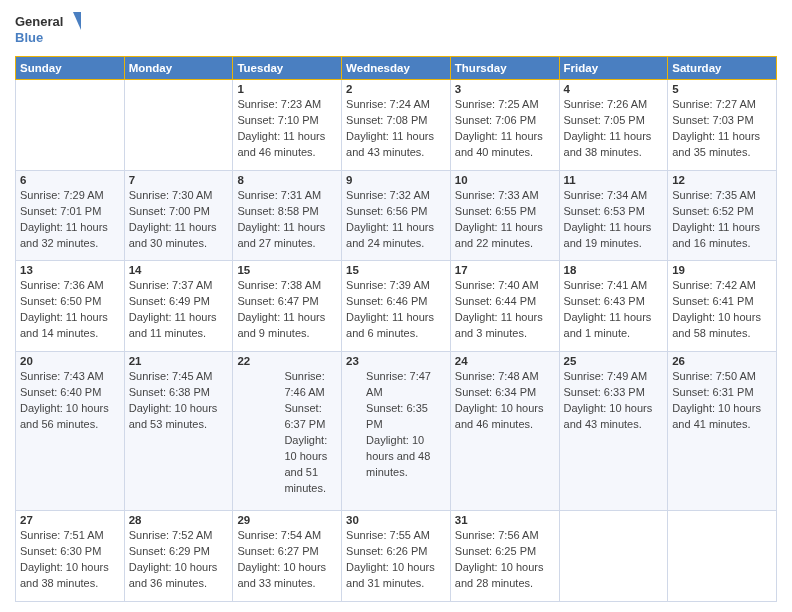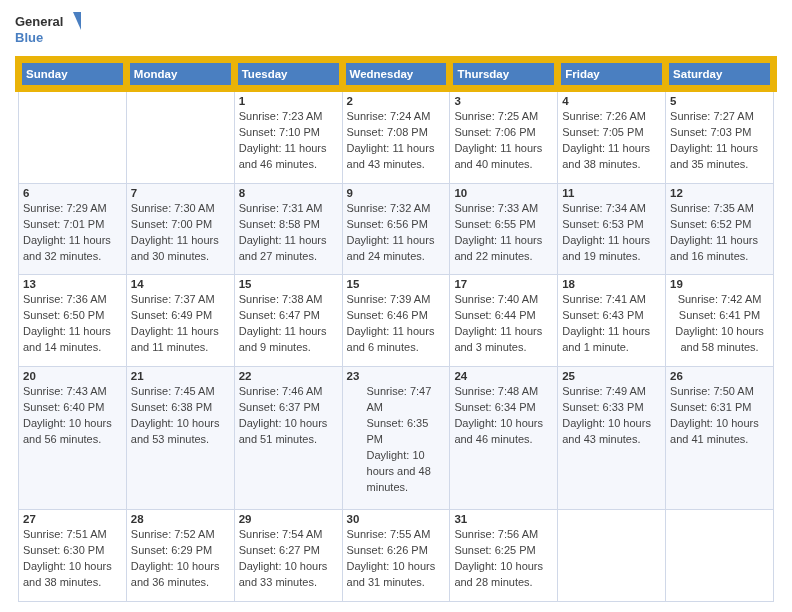--- a/index.html
+++ b/index.html
@@ -46,21 +46,21 @@
       border-collapse: collapse;
       flex: 1;
     }
     .calendar-table th {
       background-color: #4a7fc1;
       color: #fff;
       font-size: 11.5px;
       font-weight: bold;
       padding: 5px 4px;
       text-align: left;
-      border: 7px solid #eab308;
+      border: 1px solid #eab308;
     }
     .calendar-table td {
       border: 1px solid #d0d8e8;
       vertical-align: top;
       padding: 3px 4px;
       width: calc(100% / 7);
       height: 82px;
       background: #fff;
     }
     .calendar-table tr:nth-child(even) td {
@@ -226,41 +226,41 @@
 Daylight: 11 hours and 3 minutes.</div>
           </td>
           <td>
             <span class="day-number">18</span>
             <div class="day-info" style="white-space: pre-line;">Sunrise: 7:41 AM
 Sunset: 6:43 PM
 Daylight: 11 hours and 1 minute.</div>
           </td>
           <td>
             <span class="day-number">19</span>
-            <div class="day-info" style="white-space: pre-line; text-align: center;">Sunrise: 7:42 AM
+            <div class="day-info" style="white-space: pre-line;">Sunrise: 7:42 AM
 Sunset: 6:41 PM
 Daylight: 10 hours and 58 minutes.</div>
           </td>
         </tr>
         <tr>
           <td>
             <span class="day-number">20</span>
             <div class="day-info" style="white-space: pre-line;">Sunrise: 7:43 AM
 Sunset: 6:40 PM
 Daylight: 10 hours and 56 minutes.</div>
           </td>
           <td>
             <span class="day-number">21</span>
             <div class="day-info" style="white-space: pre-line;">Sunrise: 7:45 AM
 Sunset: 6:38 PM
 Daylight: 10 hours and 53 minutes.</div>
           </td>
           <td>
             <span class="day-number">22</span>
-            <div class="day-info" style="white-space: pre-line;">Sunrise: 7:46 AM
+            <div class="day-info" style="white-space: pre-line; margin-left: 47px;">Sunrise: 7:46 AM
 Sunset: 6:37 PM
 Daylight: 10 hours and 51 minutes.</div>
           </td>
           <td>
             <span class="day-number">23</span>
             <div class="day-info" style="white-space: pre-line; margin-left: 20px;">Sunrise: 7:47 AM
 Sunset: 6:35 PM
 Daylight: 10 hours and 48 minutes.</div>
           </td>
           <td>

